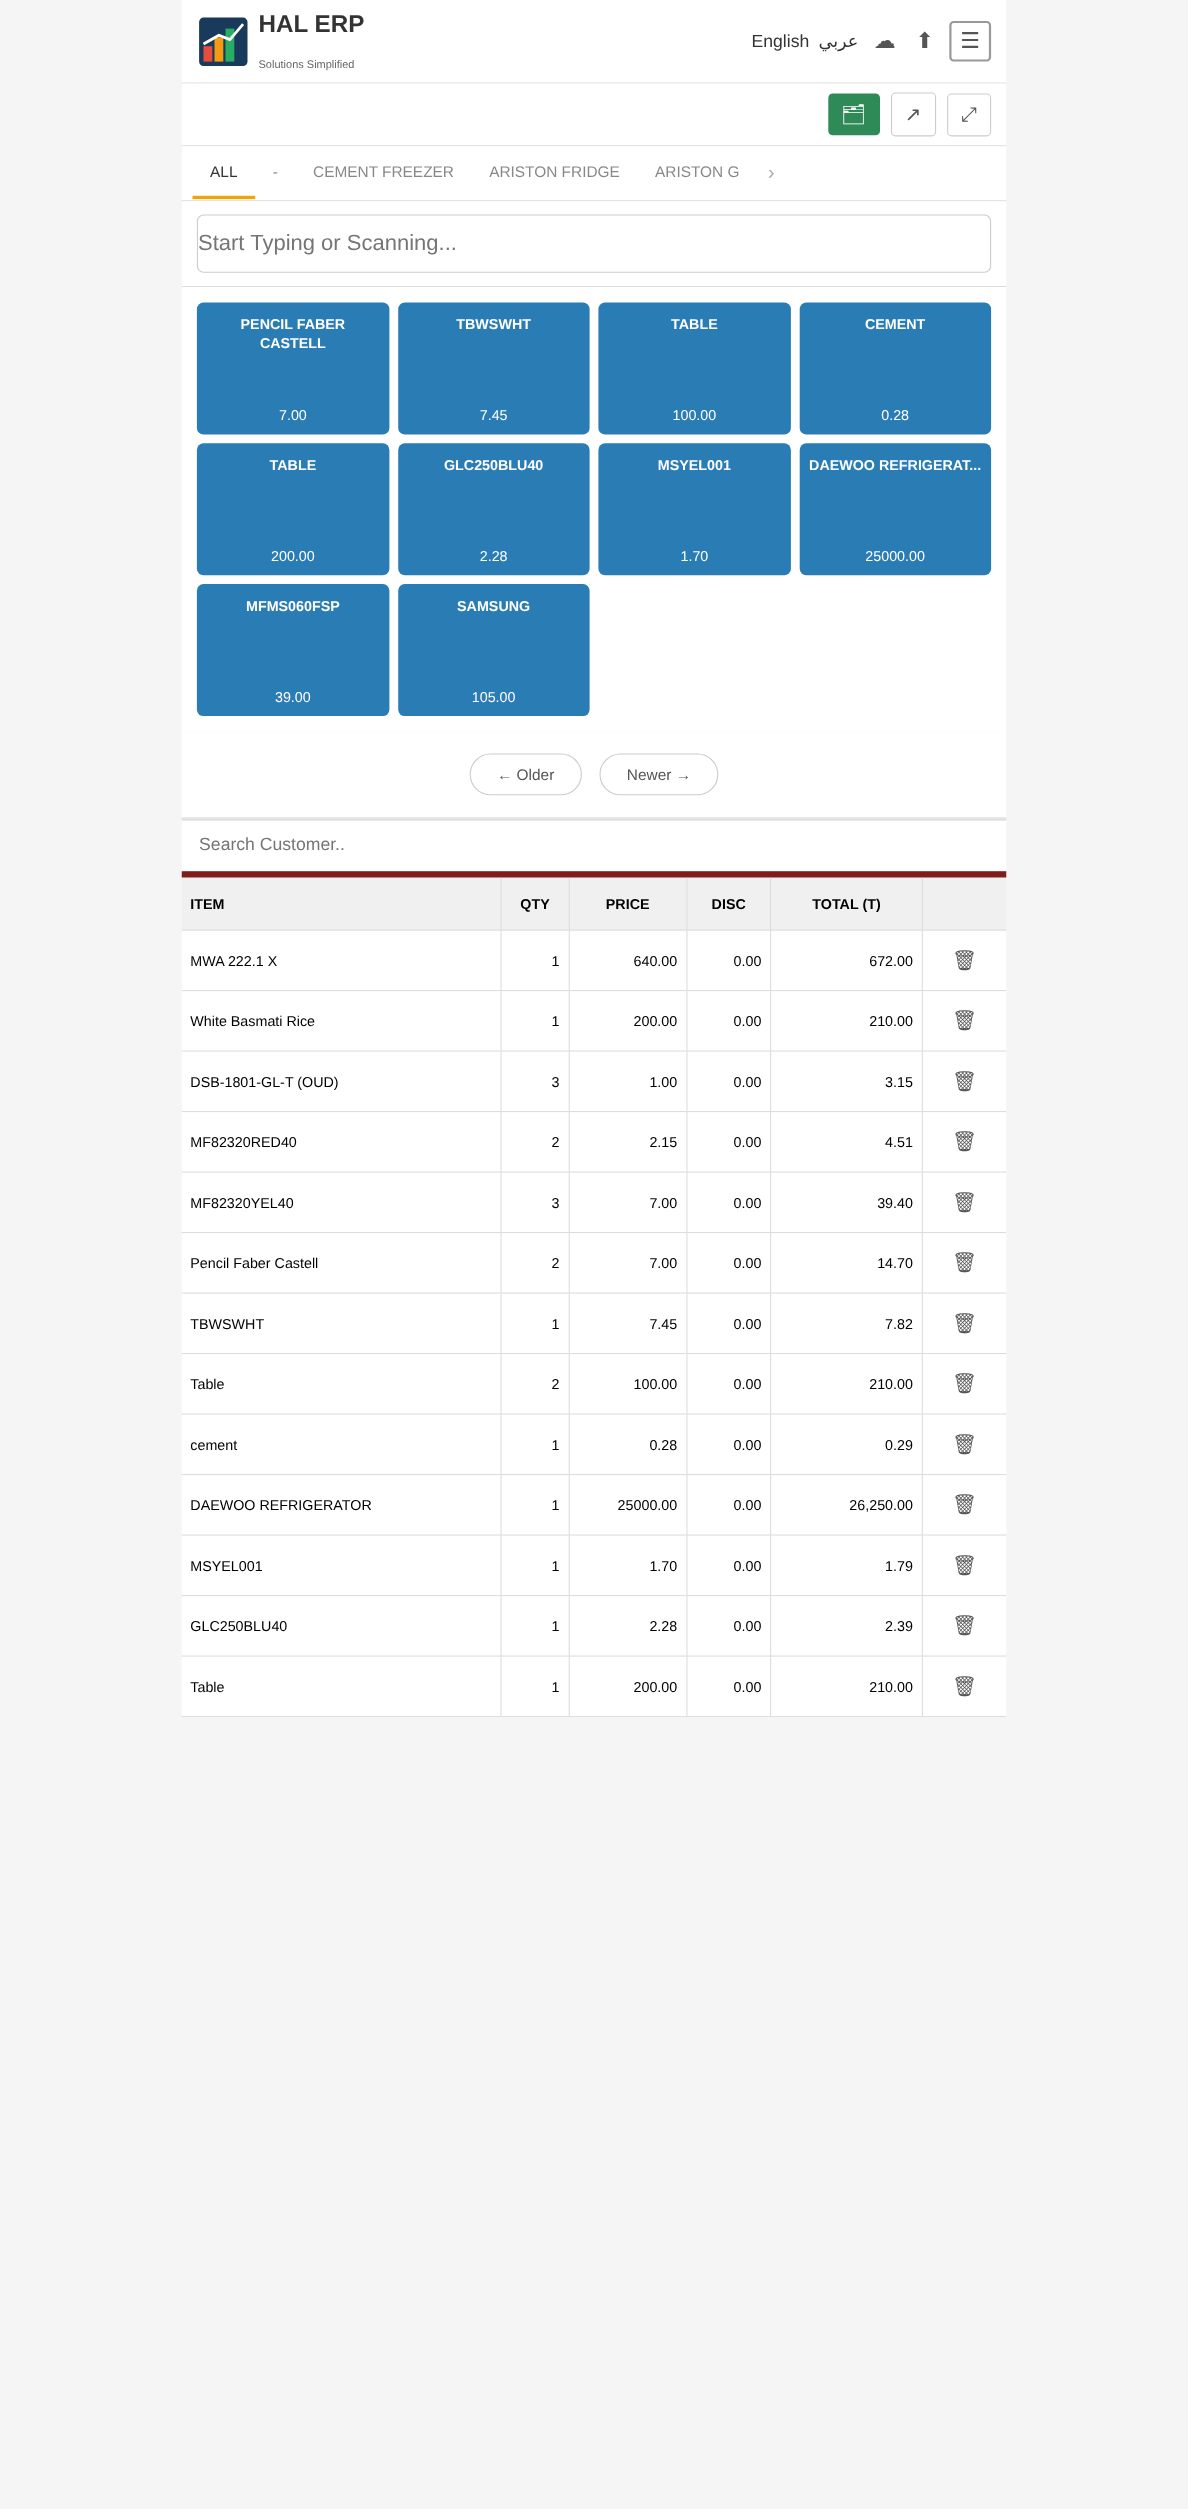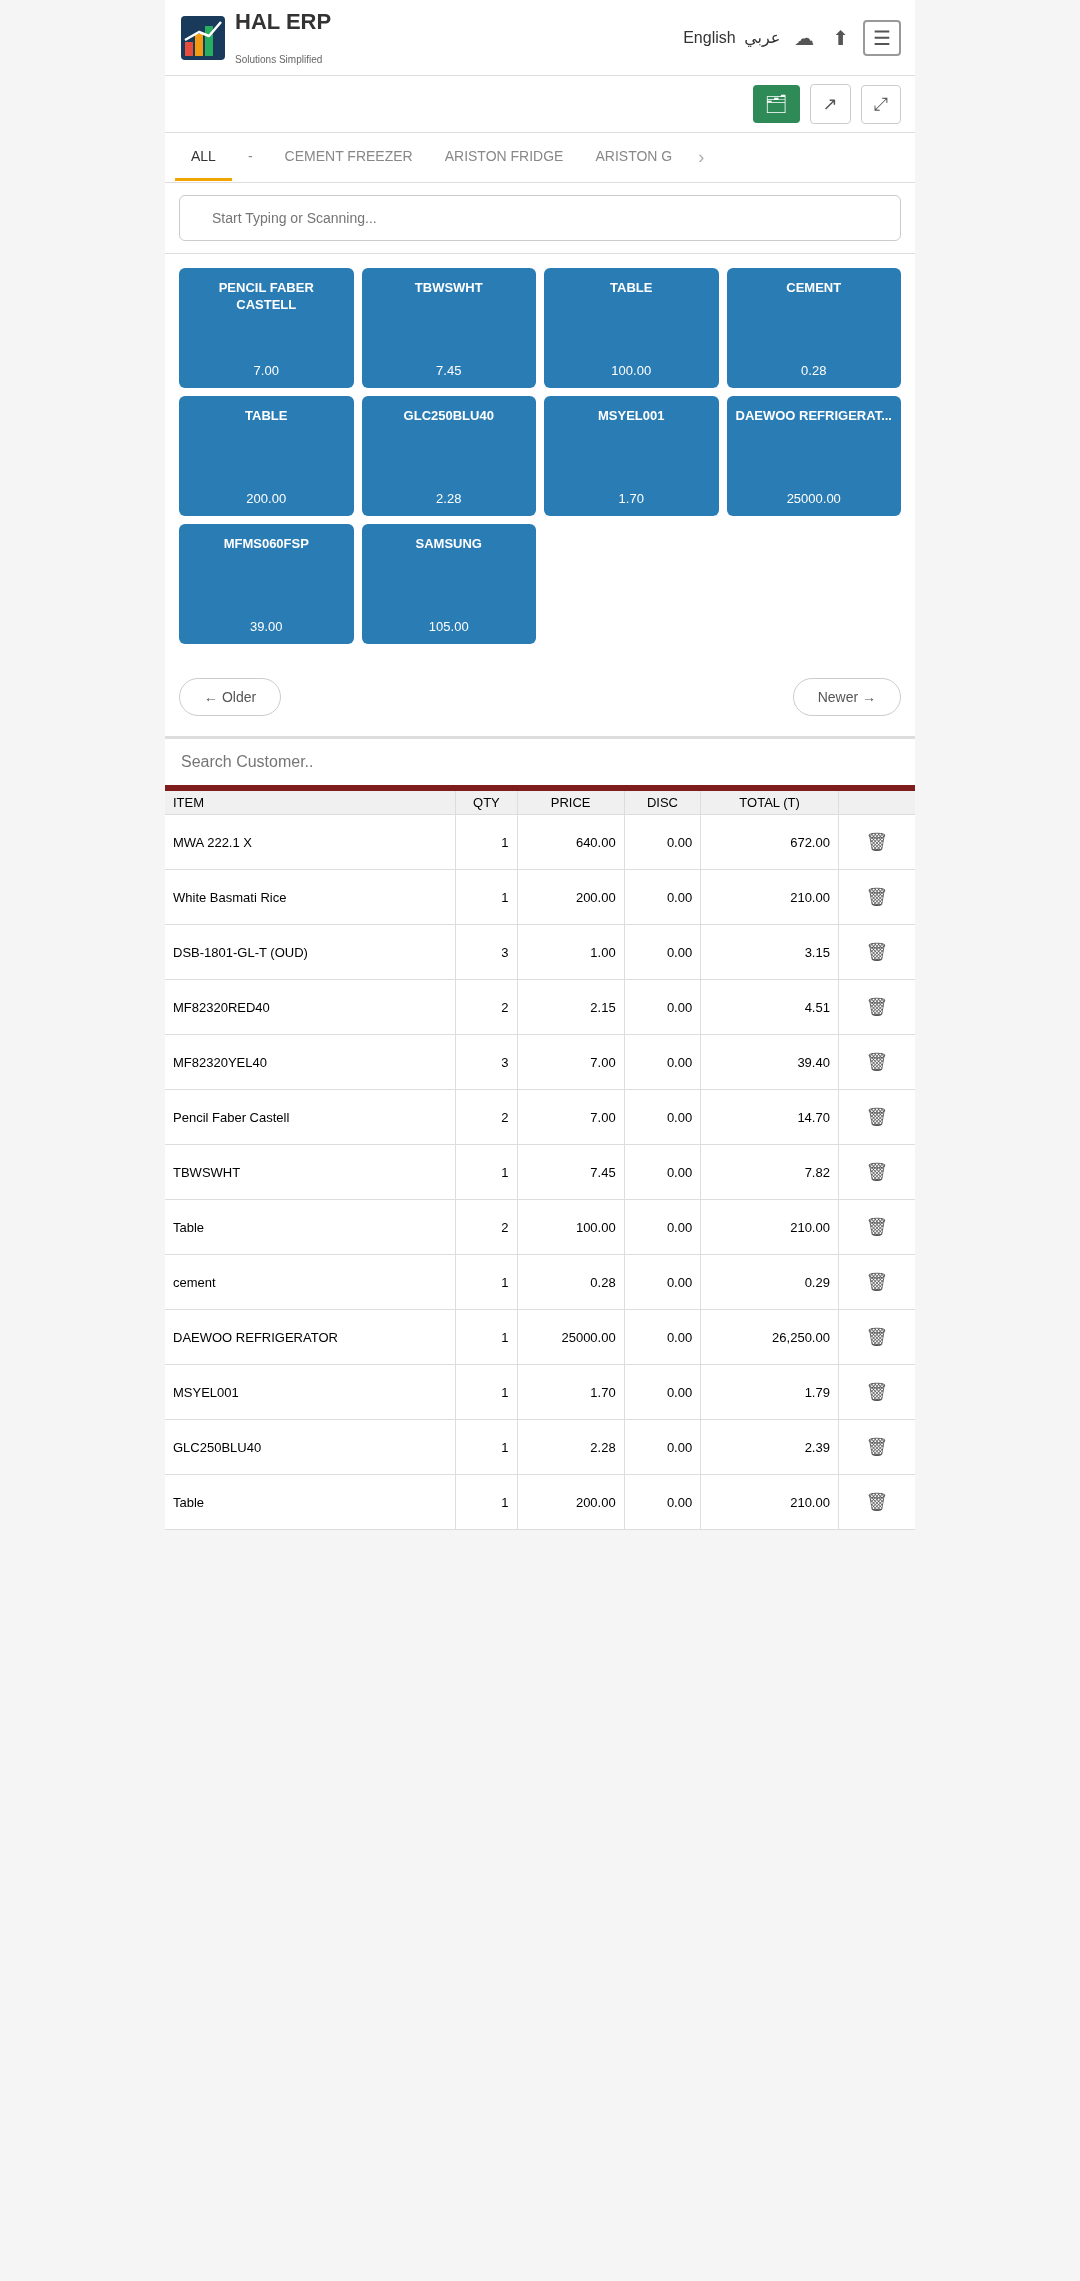--- a/index.html
+++ b/index.html
@@ -132,22 +132,22 @@
     
     .search-area {
       background: white;
       padding: 12px 14px;
       border-bottom: 1px solid #ddd;
     }
     .search-input {
       width: 100%;
       border: 1px solid #ccc;
       border-radius: 6px;
-      padding: 14px 32px;
-      font-size: 14px;
+      padding: 14px 0;
+      font-size: 20px;
       color: #999;
       outline: none;
     }
 
     
     .product-grid {
       background: white;
       padding: 14px;
       display: grid;
       grid-template-columns: repeat(4, 1fr);
@@ -173,21 +173,21 @@
     }
     .product-price {
       font-size: 13px;
       margin-top: 12px;
     }
 
     
     .pagination {
       background: white;
       display: flex;
-      justify-content: space-between;
+      justify-content: center;
       gap: 16px;
       padding: 20px 14px;
       border-bottom: 1px solid #ddd;
     }
     .page-btn {
       border: 1px solid #ccc;
       border-radius: 20px;
       background: white;
       padding: 10px 24px;
       font-size: 14px;
@@ -212,23 +212,23 @@
     }
 
     
     .order-table {
       background: white;
       width: 100%;
       border-collapse: collapse;
     }
     .order-table th {
       background: #f0f0f0;
-      font-weight: normal;
+      font-weight: bold;
       font-size: 13px;
-      padding: 4px 8px;
+      padding: 16px 8px;
       text-align: left;
       border-bottom: 1px solid #ddd;
       border-right: 1px solid #ddd;
     }
     .order-table th:last-child { border-right: none; }
     .order-table th.num { text-align: center; }
     .order-table td {
       padding: 12px 8px;
       font-size: 13px;
       border-bottom: 1px solid #ddd;

